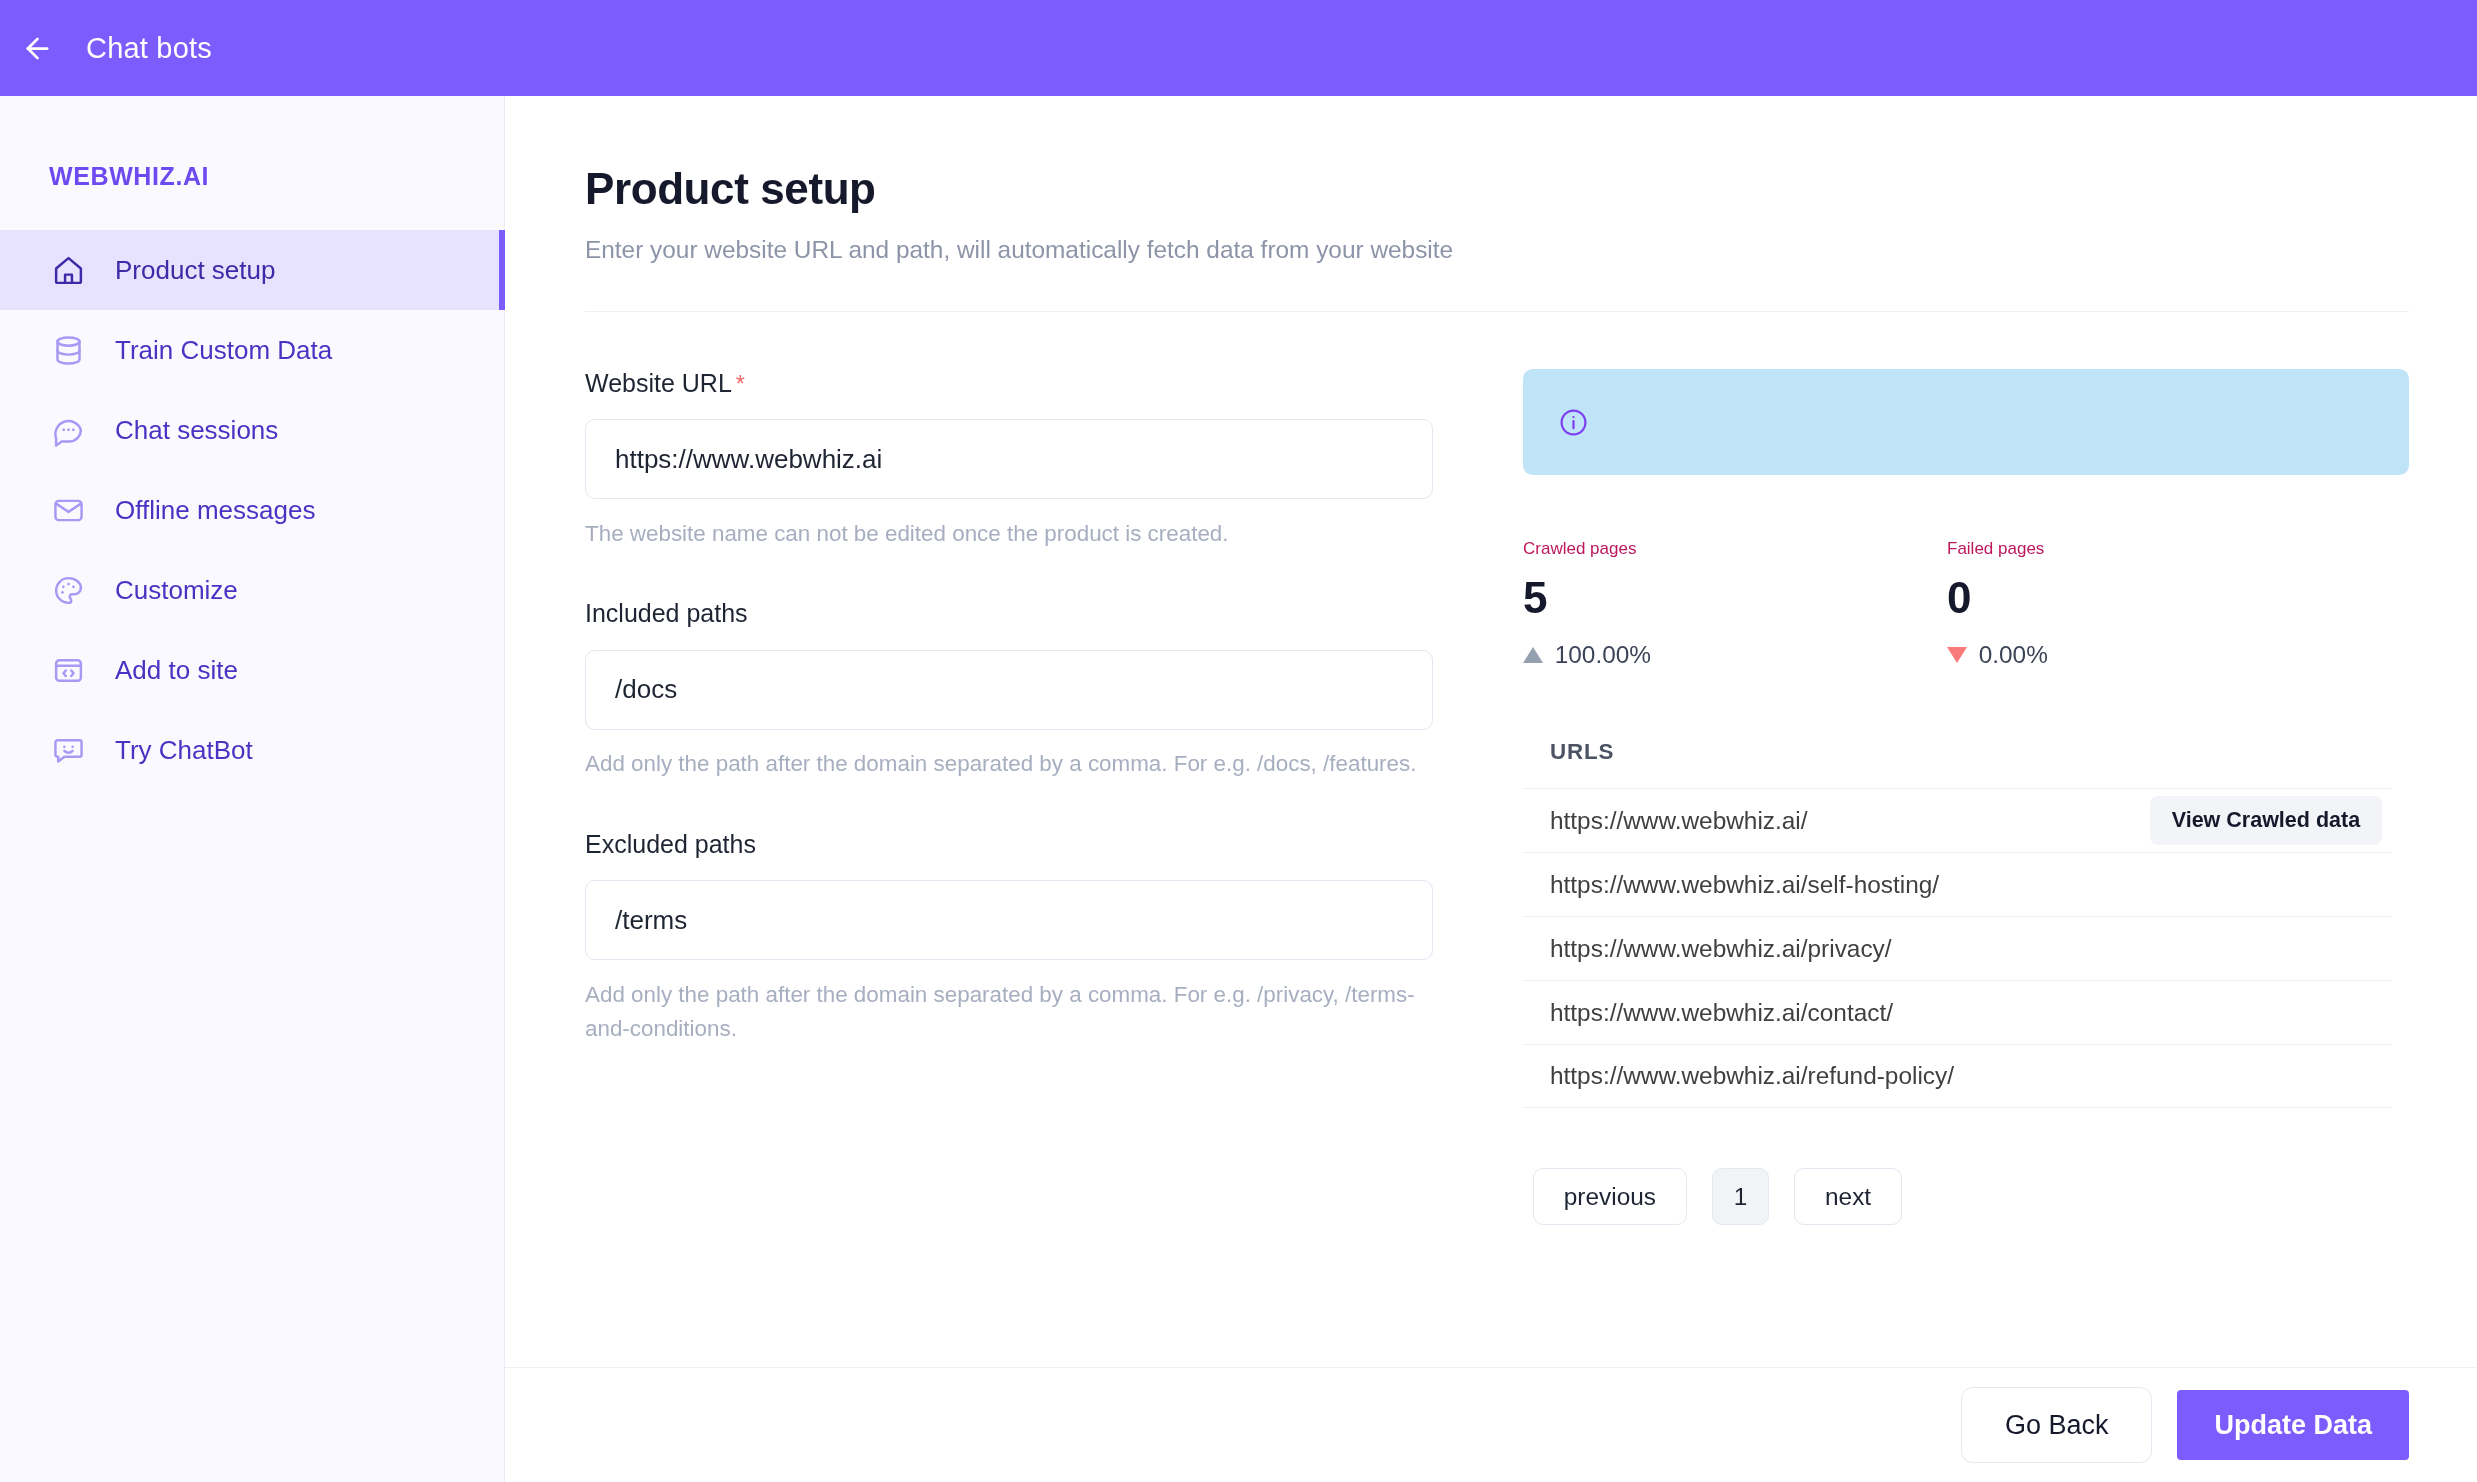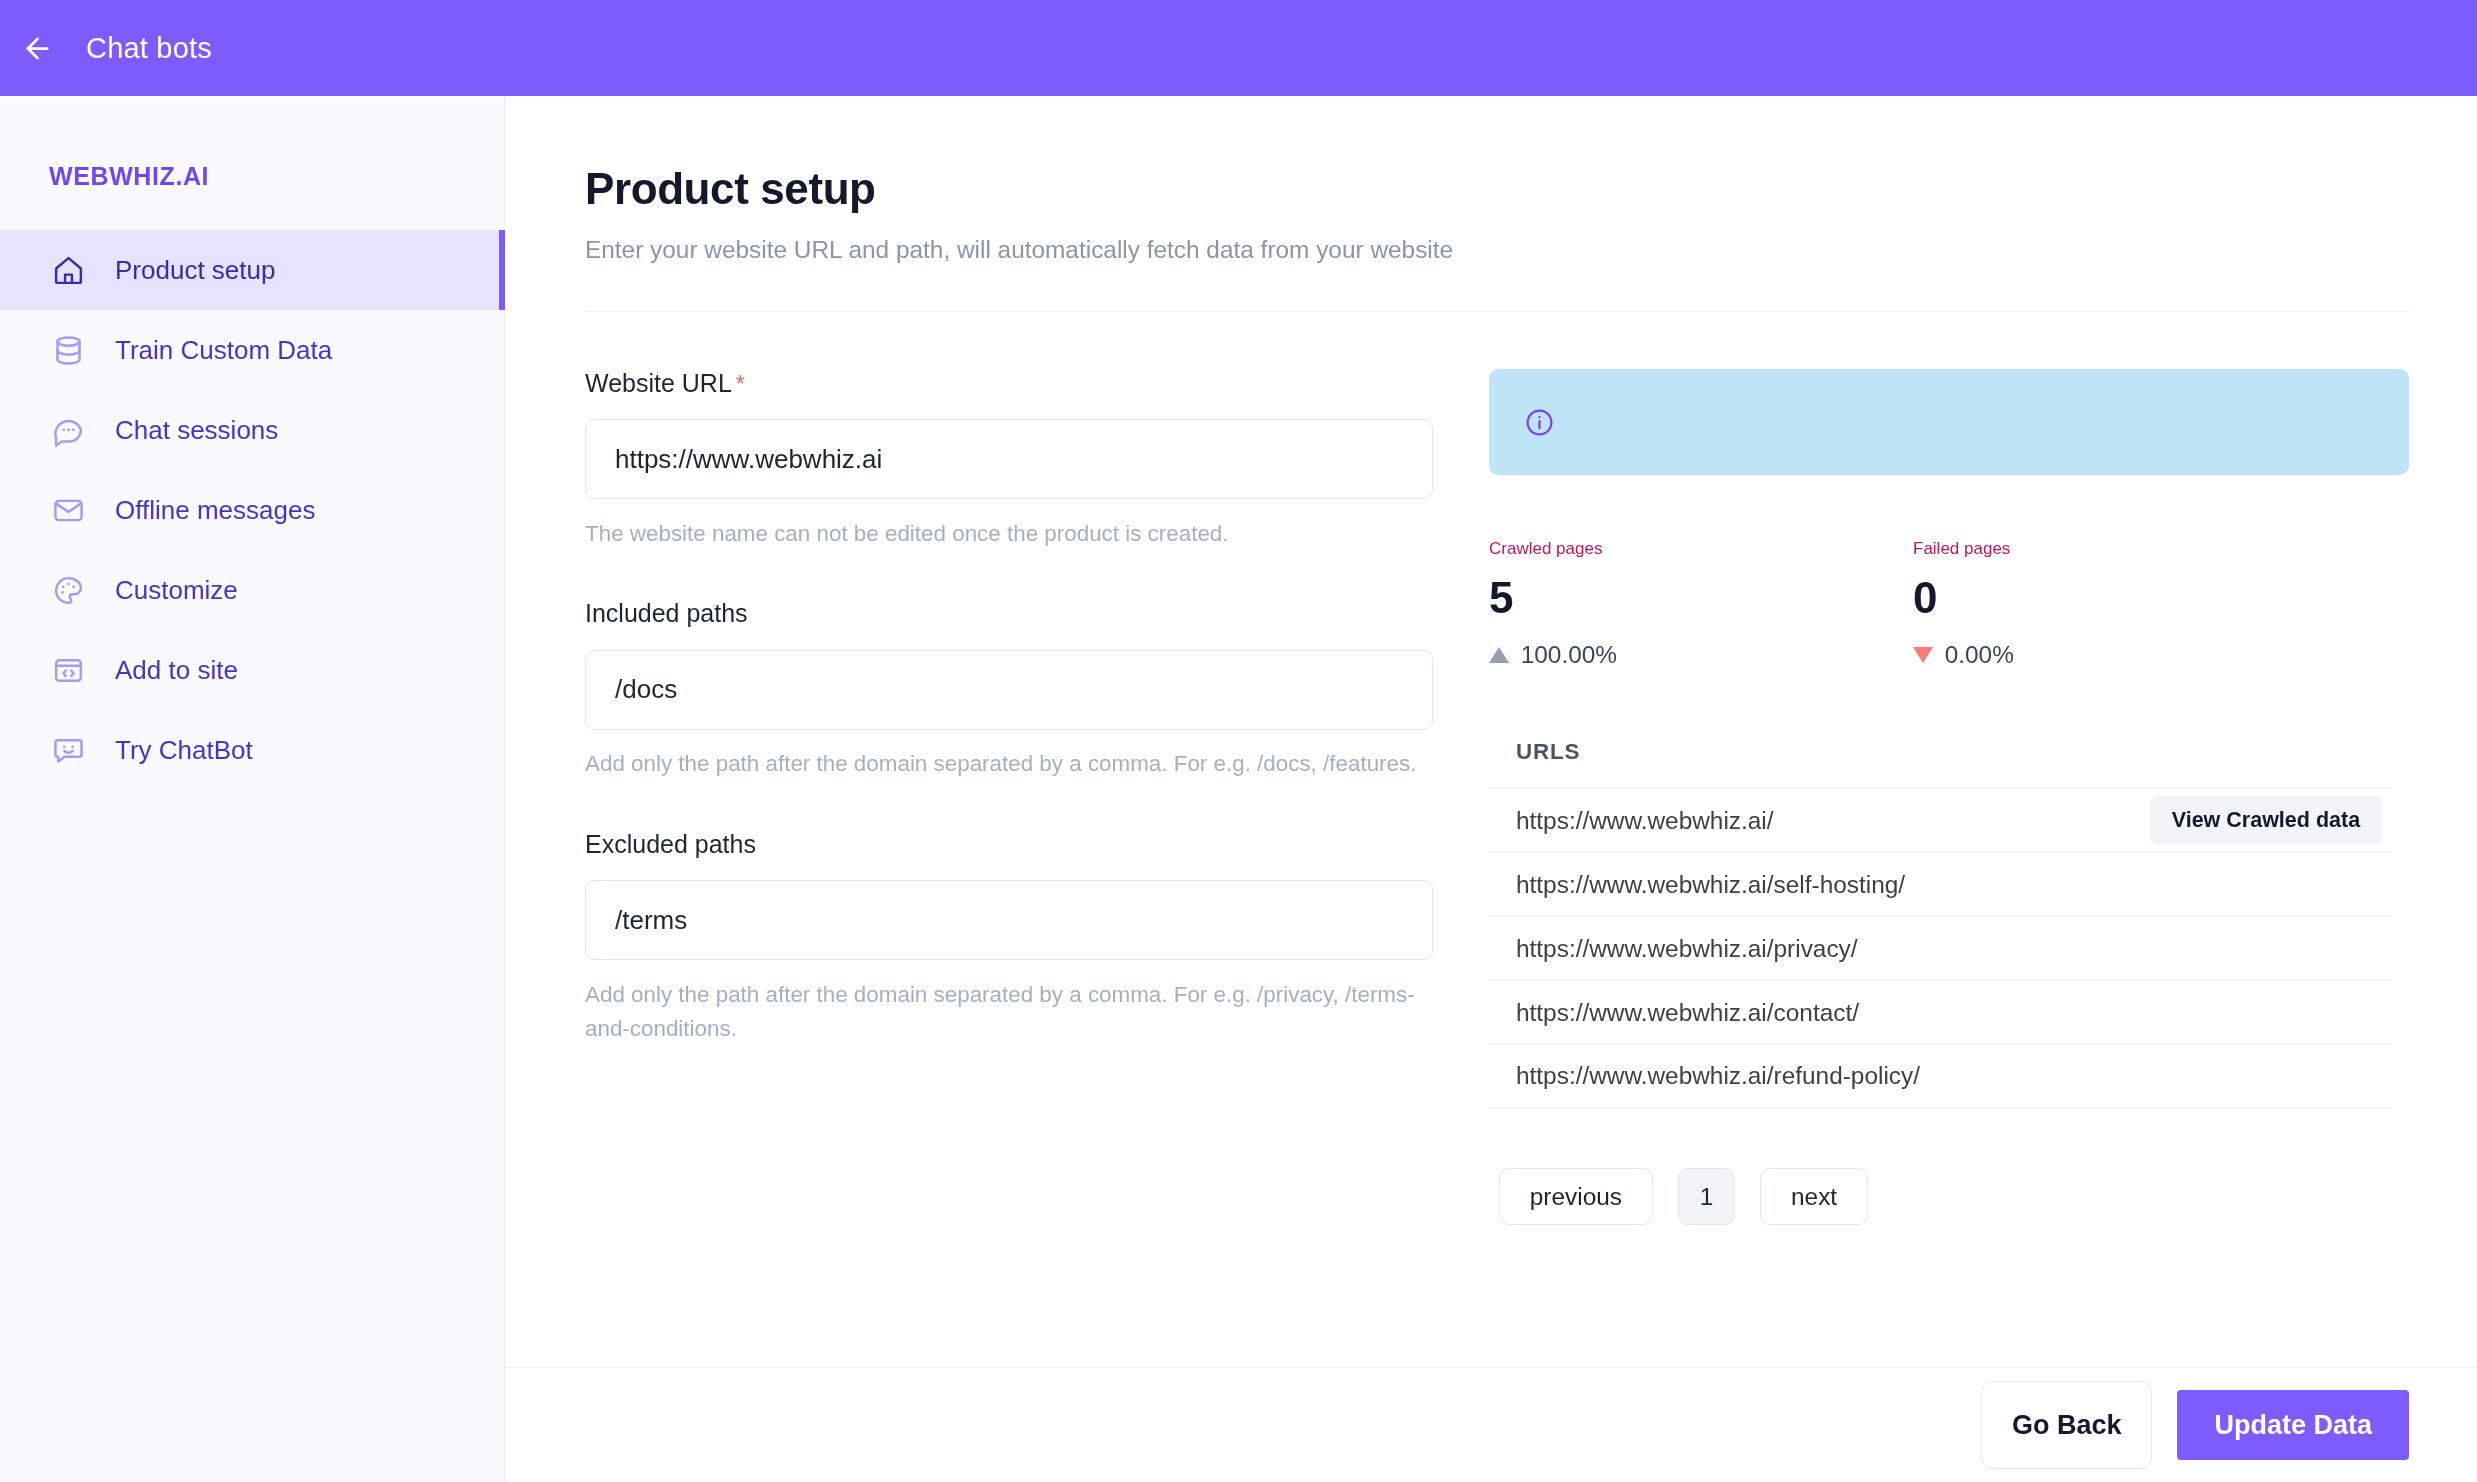--- a/index.html
+++ b/index.html
@@ -61,21 +61,21 @@
   .nav-item.active .nav-icon svg { stroke: #3d2aa8; }
 
   
   .main { flex: 1; display: flex; flex-direction: column; background: #fff; min-width: 0; }
   .main-scroll { flex: 1; padding: 0 0 0 0; overflow: hidden; }
   .page-head { padding: 68px 68px 0 80px; }
   .page-title { font-size: 44px; font-weight: 700; color: #16192c; letter-spacing: -0.4px; }
   .page-sub { margin-top: 21.5px; font-size: 24.4px; color: #8d94a8; font-weight: 400; }
   .head-divider { margin: 47px 68px 0 80px; height: 1px; background: #eef0f4; }
 
-  .columns { display: flex; padding: 57px 68px 0 80px; gap: 56px; justify-content: flex-end; }
+  .columns { display: flex; padding: 57px 68px 0 80px; gap: 90px; justify-content: flex-end; }
   .col-left { width: 848px; flex: 0 0 848px; }
   .col-right { flex: 1; min-width: 0; }
 
   .field { margin-bottom: 49px; }
   .field-label { font-size: 25px; color: #1f2433; margin-bottom: 21.5px; display: inline-block; }
   .req { color: #f06a6a; font-size: 23.4px; margin-left: 3.9px; }
   .field-input {
     width: 848px; height: 80px;
     border: 1px solid #e2e6f0; border-radius: 9.8px;
     background: #fff; padding: 0 29px;
@@ -129,21 +129,21 @@
   }
 
   
   .footer {
     border-top: 1px solid #eef0f4;
     height: 115px; display: flex; align-items: center; justify-content: flex-end;
     gap: 25px; padding-right: 68px;
   }
   .btn-secondary {
     border: 1px solid #e3e7f0; background: #fff; border-radius: 11.7px;
-    height: 88px; padding: 0 30px; font-size: 27px; font-weight: 700; color: #16192c;
+    height: 76px; padding: 0 43px; font-size: 27px; font-weight: 400; color: #16192c;
     font-family: "Liberation Sans", sans-serif; cursor: pointer;
   }
   .btn-primary {
     border: none; background: #7c5cfc; border-radius: 4px;
     height: 70px; padding: 0 37px; font-size: 27px; font-weight: 700; color: #fff;
     font-family: "Liberation Sans", sans-serif; cursor: pointer;
   }
 </style>
 </head>
 <body>

